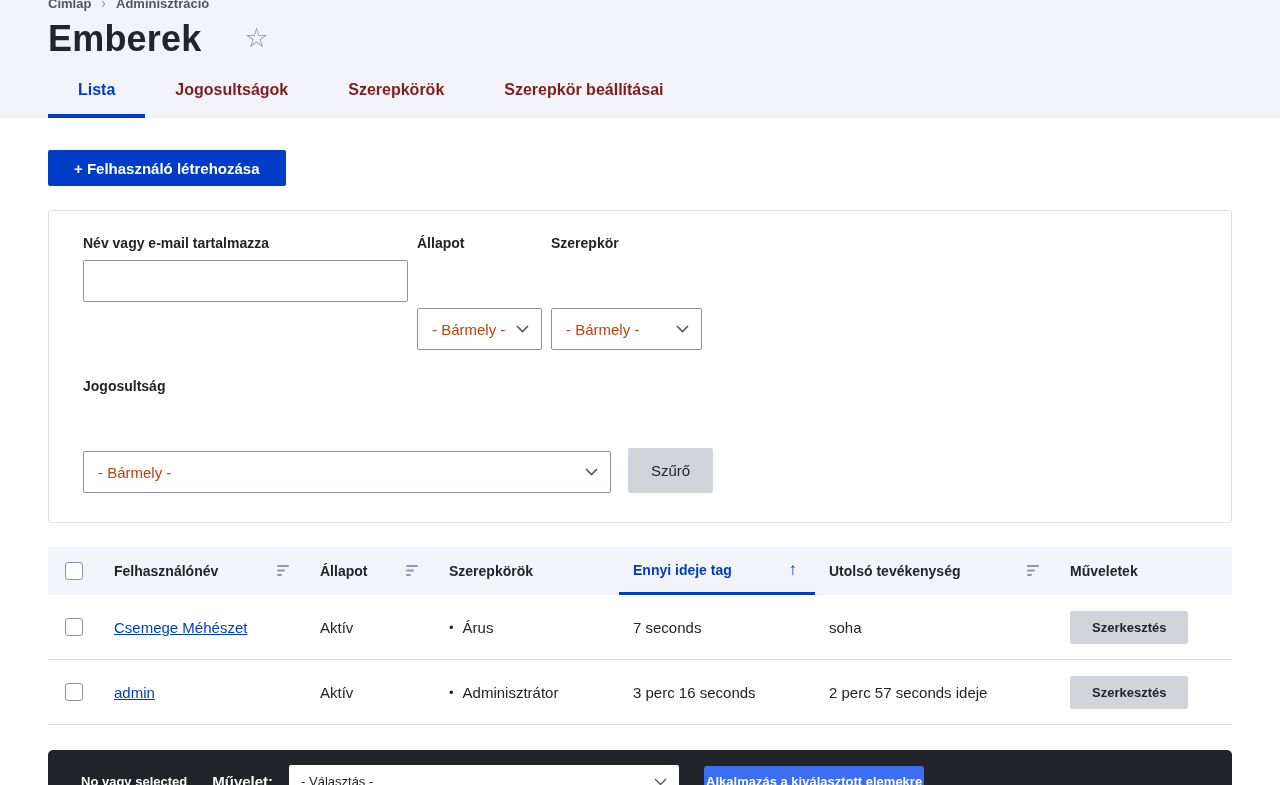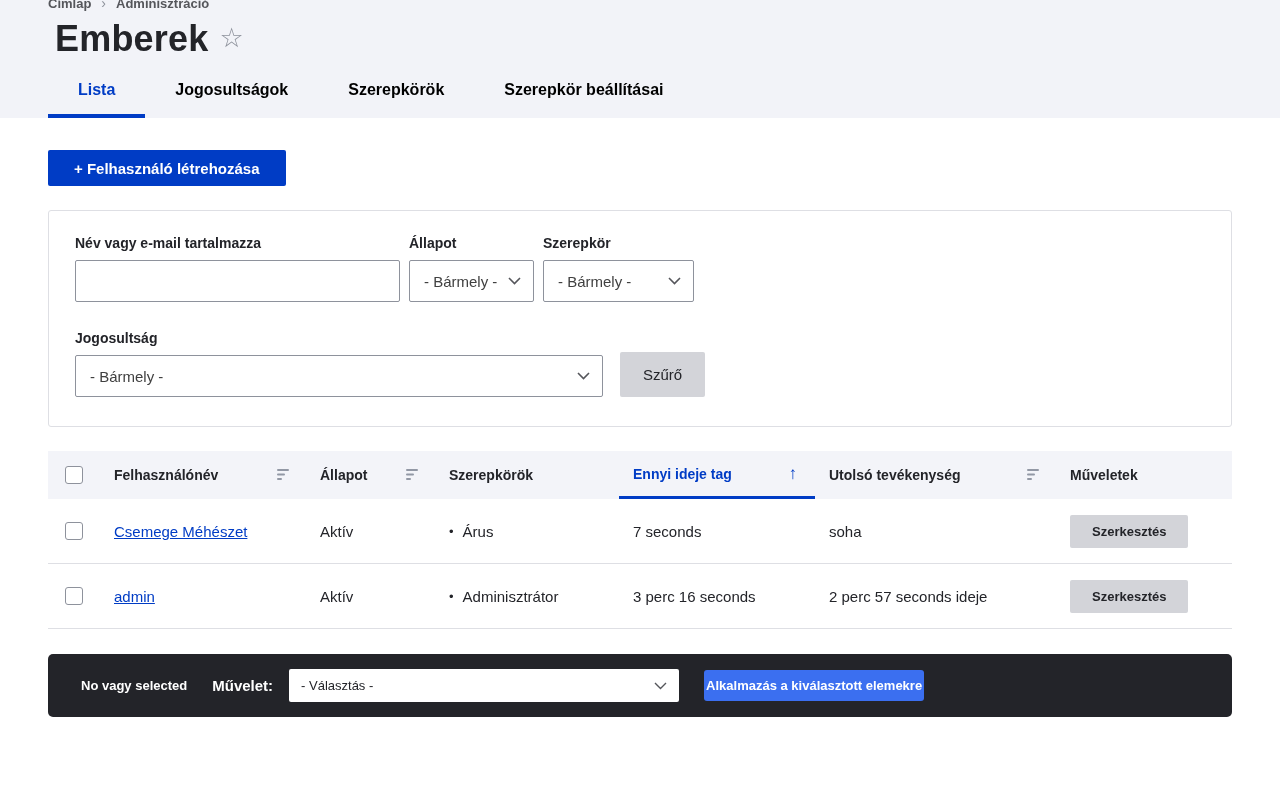--- a/index.html
+++ b/index.html
@@ -23,47 +23,48 @@
     font-size: 13px;
     font-weight: 700;
     color: #55565b;
     display: flex;
     align-items: center;
     gap: 10px;
   }
   .breadcrumb a { color: #55565b; text-decoration: none; }
   .breadcrumb .sep { color: #8e929c; font-size: 14px; font-weight: 400; }
   .page-title {
-    margin: 7px 7px 0;
+    margin: 7px 0 0;
     font-size: 36px;
     font-weight: 700;
     color: #232429;
     letter-spacing: 0.2px;
     display: flex;
     align-items: center;
+    gap: 32px;
   }
   .star {
     font-size: 27px;
     font-weight: 400;
     color: #8e929c;
     margin-left: 11px;
     position: relative;
     top: -1px;
     cursor: pointer;
   }
   .tabs {
     position: absolute;
     bottom: 0; left: 48px;
     display: flex;
   }
   .tab {
     padding: 12px 30px 15px;
     font-size: 16px;
     font-weight: 600;
-    color: #000000;
+    color: #7f1d1d;
     cursor: pointer;
     border-bottom: 4px solid transparent;
   }
   .tab.active { color: #003cc5; border-bottom-color: #003cc5; }
 
   
   .main { padding: 32px 48px 0; }
 
   .btn-primary {
     display: inline-block;
@@ -77,21 +78,21 @@
     height: 36px;
     padding: 0 26px;
     cursor: pointer;
     margin-bottom: 24px;
   }
 
   
   .filter-panel {
     border: 1px solid #dedfe4;
     border-radius: 3px;
-    padding: 24px 26px 29px;
+    padding: 24px 34px 29px;
   }
   .filter-row { display: flex; gap: 9px; }
   .field { display: flex; flex-direction: column; }
   .field-label { font-size: 14px; font-weight: 700; margin-bottom: 9px; color: #232429; }
   .text-input {
     height: 42px; width: 325px;
     border: 1px solid #8e929c;
     border-radius: 2px;
     font-size: 15px;
     font-family: inherit;
@@ -102,22 +103,23 @@
   .select-box {
     height: 42px;
     border: 1px solid #8e929c;
     border-radius: 2px;
     background: #fff;
     display: flex;
     align-items: center;
     justify-content: space-between;
     padding: 0 12px 0 14px;
     font-size: 15px;
-    color: #404040;
-    cursor: pointer;
+    color: #c2410c;
+    cursor: pointer;
+    margin-top: 48px;
   }
   .chev { display: inline-flex; flex: none; margin-left: 8px; }
   .filter-row2 { margin-top: 28px; display: flex; align-items: flex-end; }
   .btn-gray {
     background: #d3d4d9;
     color: #232429;
     font-size: 15px;
     font-weight: 400;
     font-family: inherit;
     border: none;

